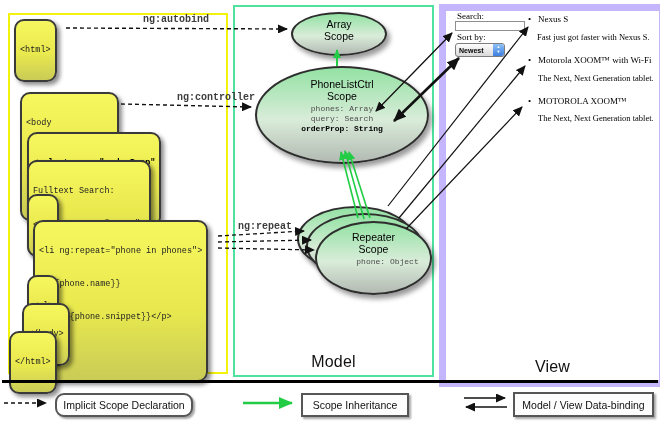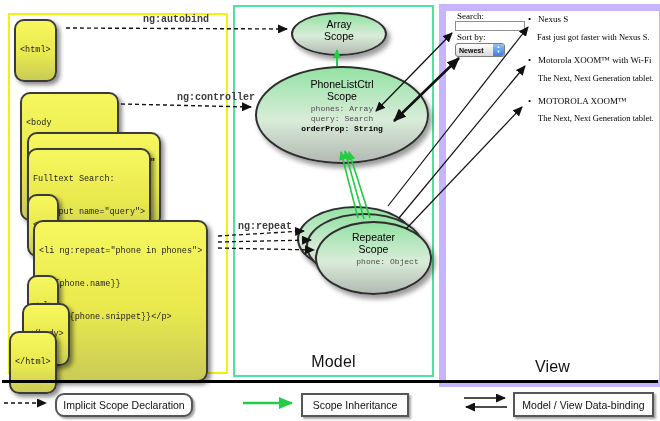--- a/index.html
+++ b/index.html
@@ -78,21 +78,21 @@
     <div>&lt;body</div>
     <div> ng:controller=</div>
     <div> "PhoneListCtrl"&gt;</div>
   </div>
 
   <div class="codebox bold" style="left:27px;top:132px;">
     <div>&lt;select name="orderProp"</div>
     <div>  ...&gt;</div>
   </div>
 
-  <div class="codebox" style="left:27px;top:148px;">
+  <div class="codebox" style="left:27px;top:160px;">
     <div>Fulltext Search:</div>
     <div>  &lt;input name="query"&gt;</div>
   </div>
 
   <div class="codebox" style="left:27px;top:194px;">
     <div>&lt;ul&gt;</div>
   </div>
 
   <div class="codebox" style="left:33px;top:220px;">
     <div>&lt;li ng:repeat="phone in phones"&gt;</div>

